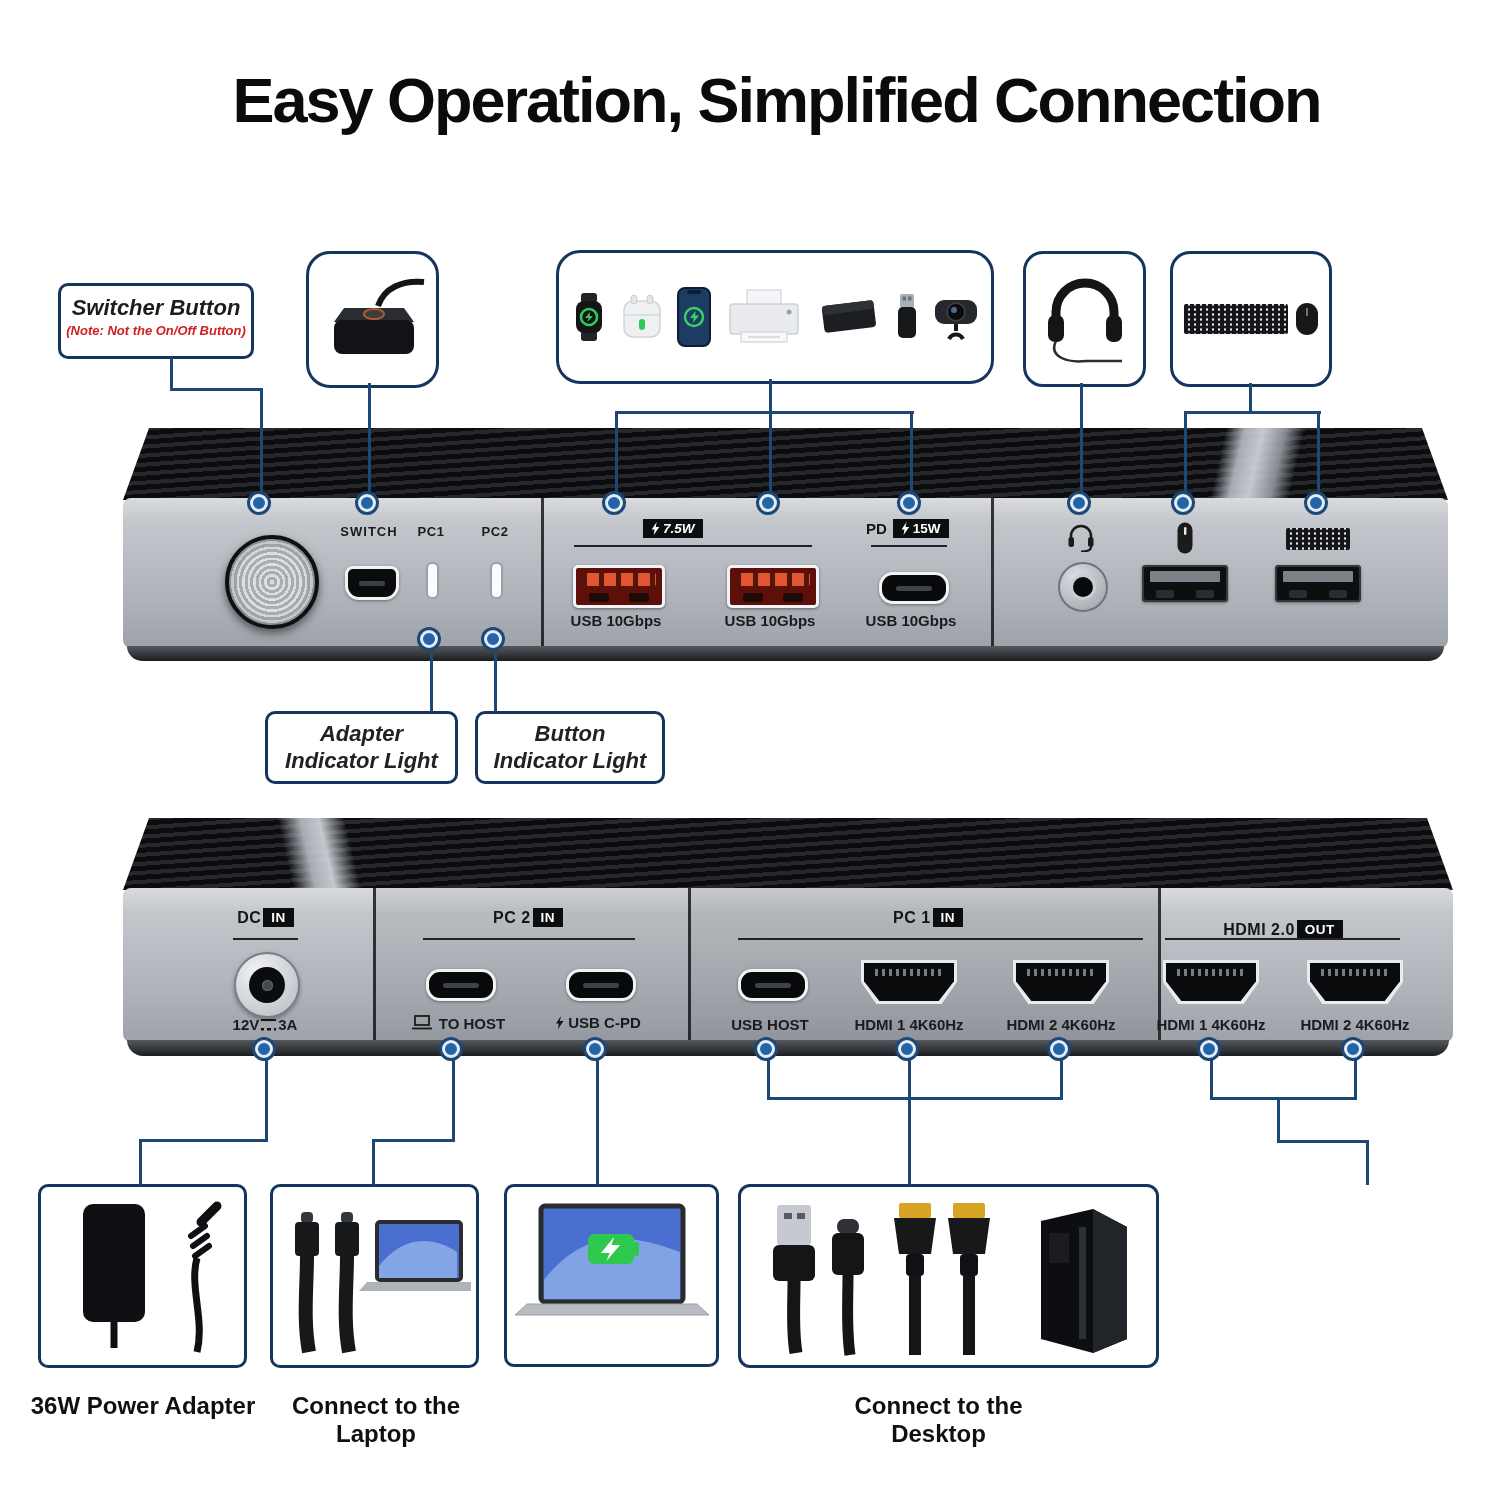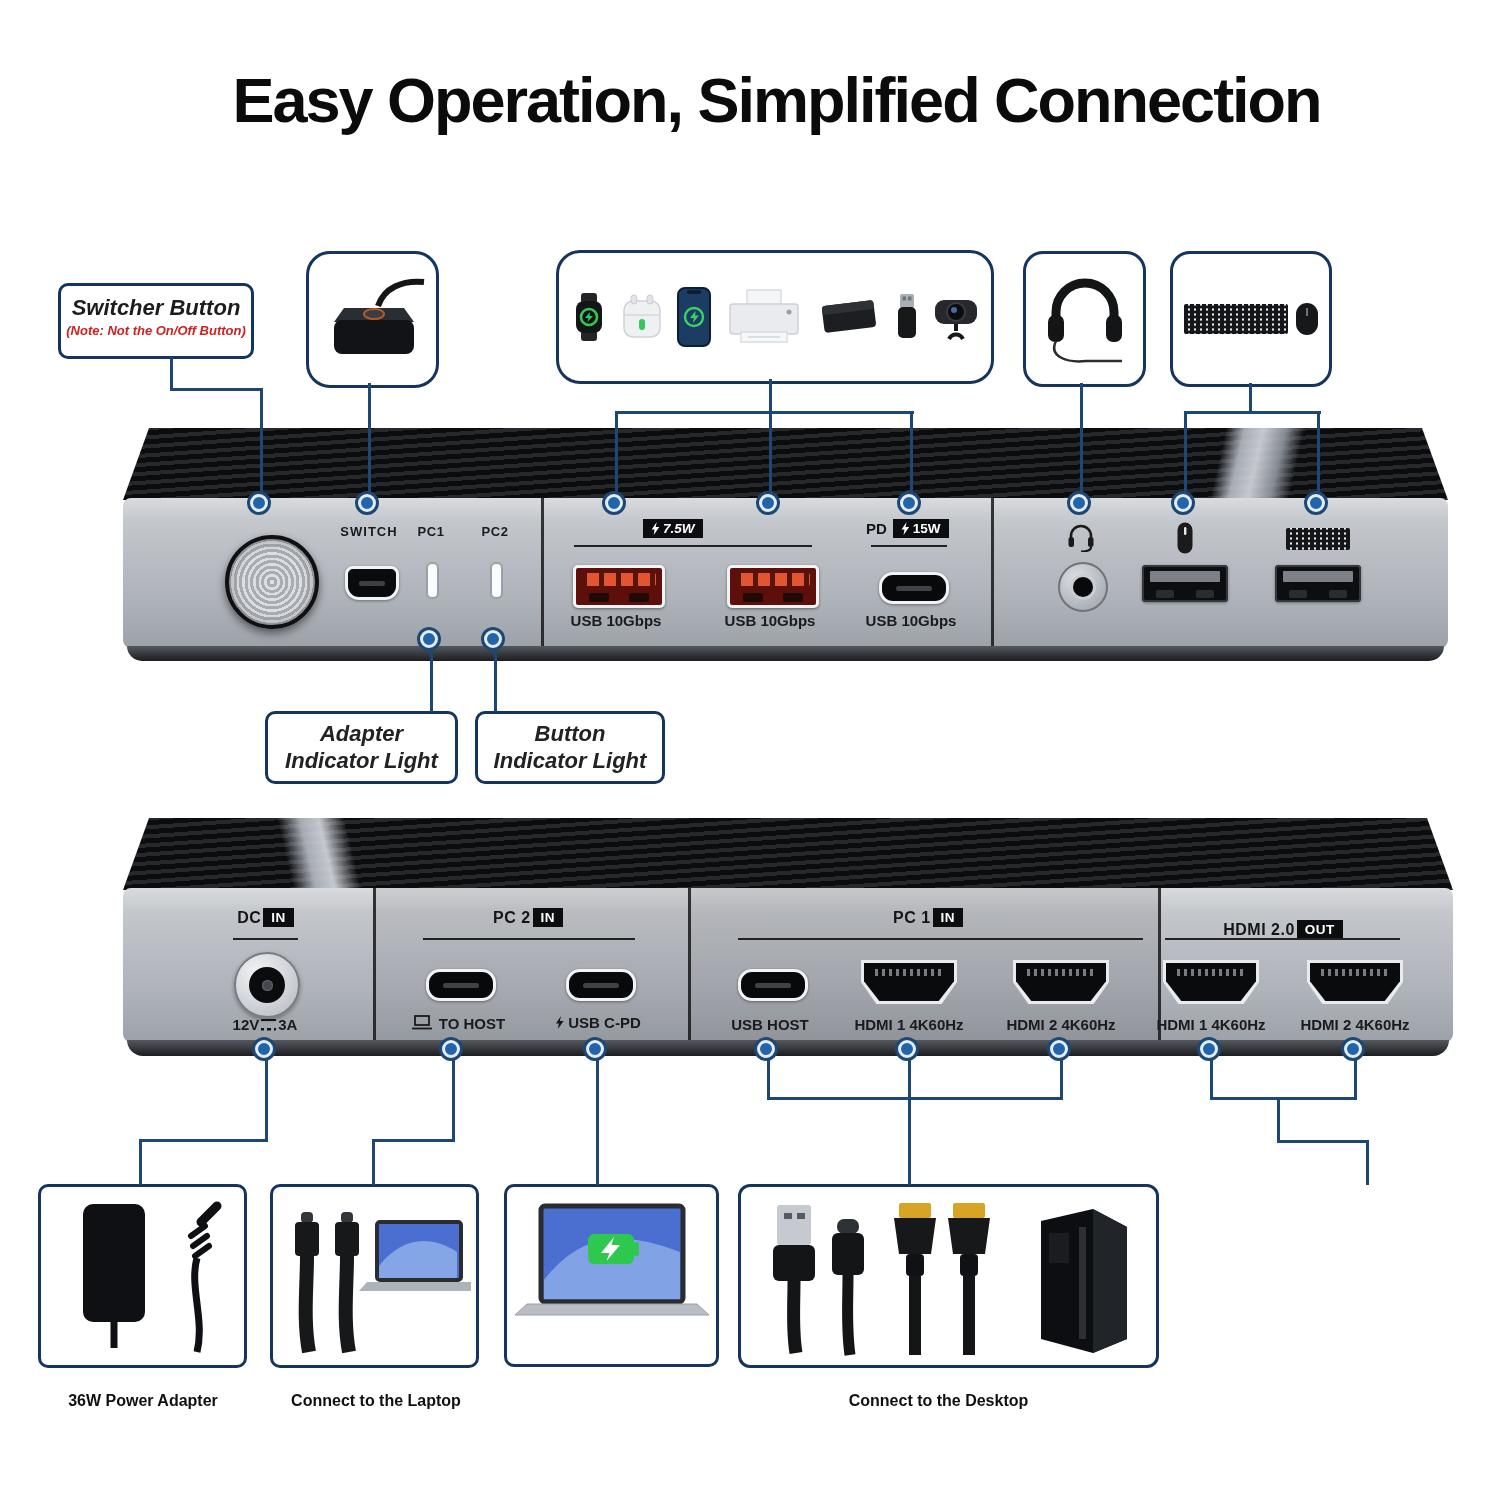--- a/index.html
+++ b/index.html
@@ -6,21 +6,21 @@
   .canvas{position:relative;width:1497px;height:1497px;background:#fff;overflow:hidden;
           font-family:"Liberation Sans", sans-serif;margin-left:28px;}
   .abs{position:absolute;}
   .ln{position:absolute;background:#1d4875;z-index:40;}
   .cdot{position:absolute;width:12px;height:12px;border-radius:50%;background:#2264aa;
         border:3px solid #e3ebf4;box-shadow:0 0 0 3px #1d4875;z-index:50;}
   .frame{position:absolute;background:#fff;border:3px solid #15355e;z-index:30;font-style:italic;}
   .cnt{display:flex;align-items:center;justify-content:center;}
   .title{position:absolute;left:0;top:64px;width:100%;text-align:center;font-size:63px;
          font-weight:800;letter-spacing:-2px;color:#0b0b0b;}
-  .cap{position:absolute;text-align:center;font-size:16px;font-weight:700;color:#101010;}
+  .cap{position:absolute;text-align:center;font-size:24px;font-weight:700;color:#101010;}
   .indbox-text{font-size:22px;font-weight:700;line-height:1.22;color:#222;text-align:center;}
   
   .topband{position:absolute;clip-path:polygon(26px 0,calc(100% - 26px) 0,100% 100%,0 100%);
            background:repeating-linear-gradient(176deg,#26282b 0 4px,#0b0c0e 4px 9px);}
   .face{position:absolute;background:linear-gradient(#d9dbde 0%,#c3c6cb 16%,#aeb2b9 68%,#9da1a8 100%);
         border-radius:8px;}
   .bstrip{position:absolute;background:linear-gradient(#55585e,#1b1d20);border-radius:0 0 16px 16px;}
   .divider{position:absolute;width:2.5px;background:#17181a;opacity:.85;}
   .shade{position:absolute;top:0;bottom:0;background:rgba(0,0,0,.06);}
   .streak{position:absolute;top:0;bottom:0;width:360px;opacity:.9;}

